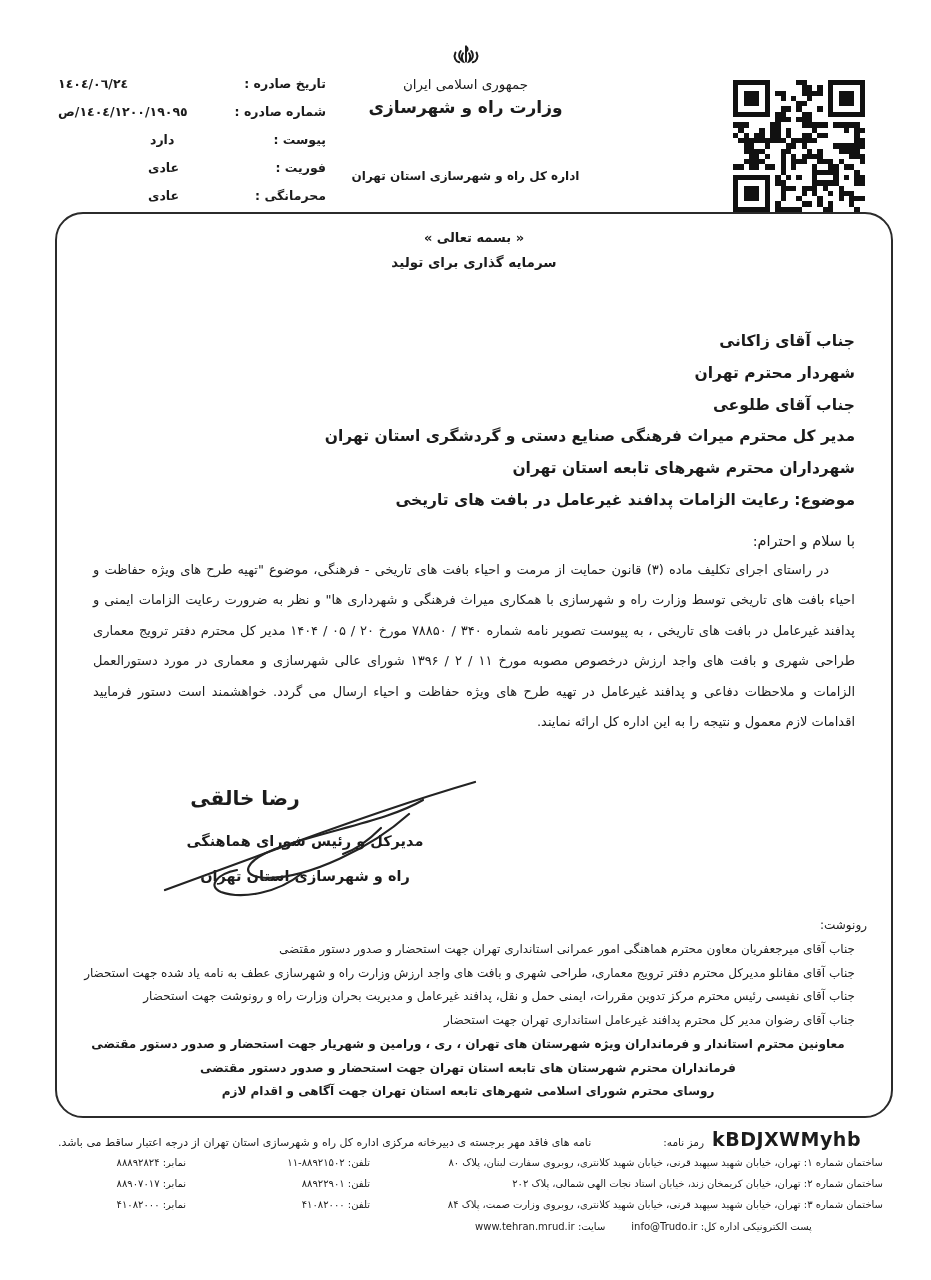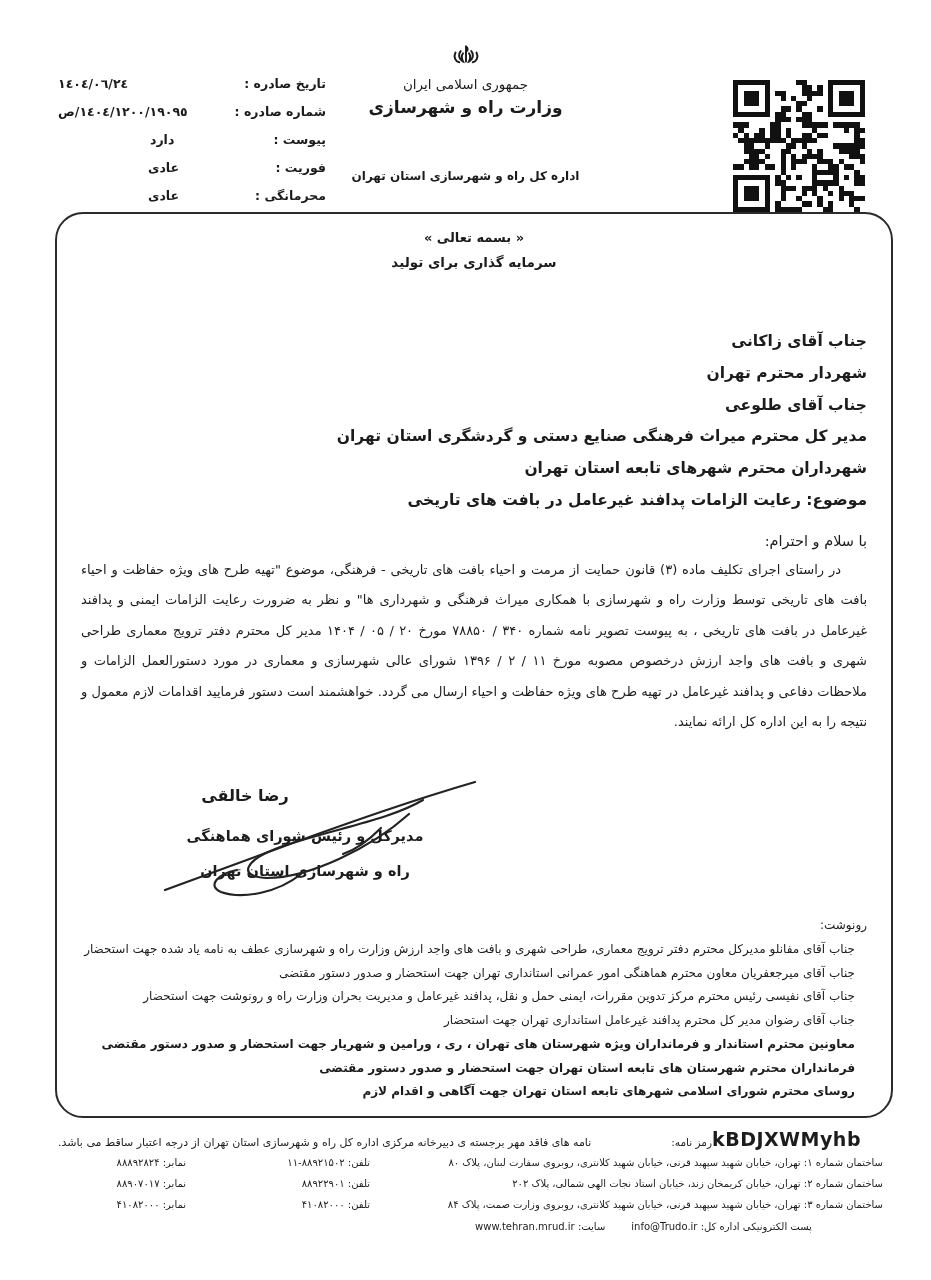--- a/index.html
+++ b/index.html
@@ -33,60 +33,60 @@
   .hdr-ministry { font-size: 17px; font-weight: bold; letter-spacing: .5px; }
   .hdr-department { font-size: 12px; font-weight: bold; margin-top: 52px; }
 
   
   .qr-box { position: absolute; top: 80px; right: 66px; width: 132px; height: 132px; }
 
   
   .letter-box {
     position: absolute; left: 55px; top: 212px; width: 838px; height: 906px;
     border: 2px solid #2b2b2b; border-radius: 28px;
-    padding: 14px 24px;
+    padding: 14px 36px;
   }
   .basmala { text-align: center; font-size: 13px; font-weight: bold; margin-top: 2px; }
   .slogan  { text-align: center; font-size: 13.5px; font-weight: bold; margin-top: 9px; }
 
   .recipients { margin-top: 56px; font-size: 15.5px; font-weight: bold; line-height: 2.05; text-align: right; }
   .subject    { font-size: 15.5px; font-weight: bold; line-height: 2.05; text-align: right; }
 
   .salutation { margin-top: 16px; font-size: 14.5px; }
   .body-text  {
     margin-top: 6px; font-size: 13px; line-height: 2.35;
     text-align: justify; text-justify: inter-word; text-indent: 26px;
   }
 
   
   .sig-block {
     position: absolute; left: 78px; top: 572px; width: 340px;
     text-align: center; font-weight: bold; font-size: 14.5px;
   }
-  .sig-name { font-size: 16px; margin-bottom: 14px; padding-right: 120px; }
+  .sig-name { font-size: 20px; margin-bottom: 14px; padding-right: 120px; }
   .sig-line { line-height: 2.4; }
   .sig-scribble { position: absolute; left: 16px; top: -24px; pointer-events: none; }
 
   
   .cc-block {
     position: absolute; right: 24px; left: 24px; bottom: 12px;
     font-size: 12px; line-height: 1.98; text-align: right;
   }
   .cc-label { font-weight: normal; }
   .cc-item { padding-right: 12px; }
-  .cc-item.bold { font-weight: bold; }
+  .cc-item.bold { font-weight: bold; text-align: center; }
 
   
   .stamp-row {
     position: absolute; top: 1128px; left: 58px; right: 70px;
     display: flex; flex-direction: row-reverse; justify-content: space-between;
     align-items: baseline; font-size: 11px;
   }
   .stamp-note { letter-spacing: .2px; }
-  .code-pair { direction: ltr; display: flex; gap: 0; align-items: baseline; }
+  .code-pair { direction: ltr; display: flex; gap: 8px; align-items: baseline; }
   .code-val { font-size: 19px; font-weight: bold; letter-spacing: .5px; }
   .code-lbl { direction: rtl; font-size: 10.5px; }
 
   .contact-grid {
     position: absolute; top: 1152px; right: 48px; left: 58px;
     display: flex; gap: 34px; font-size: 10px; line-height: 2.1;
   }
   .addr-col { flex: 1 1 auto; text-align: right; }
   .tel-col  { width: 150px; text-align: right; }
   .fax-col  { width: 128px; text-align: right; }
@@ -376,22 +376,22 @@
         <path d="M150 112 C 128 130, 92 138, 70 130 C 56 124, 66 112, 86 108"></path>
         <path d="M230 66 C 218 78, 204 88, 192 92"></path>
       </svg>
       <div class="sig-name">رضا خالقی</div>
       <div class="sig-line">مدیرکل و رئیس شورای هماهنگی</div>
       <div class="sig-line">راه و شهرسازی استان تهران</div>
     </div>
 
     <div class="cc-block">
       <div class="cc-label">رونوشت:</div>
+      <div class="cc-item">جناب آقای میرجعفریان معاون محترم هماهنگی امور عمرانی استانداری تهران جهت استحضار و صدور دستور مقتضی</div>
       <div class="cc-item">جناب آقای مفانلو مدیرکل محترم دفتر ترویج معماری، طراحی شهری و بافت های واجد ارزش وزارت راه و شهرسازی عطف به نامه یاد شده جهت استحضار</div>
-      <div class="cc-item">جناب آقای میرجعفریان معاون محترم هماهنگی امور عمرانی استانداری تهران جهت استحضار و صدور دستور مقتضی</div>
       <div class="cc-item">جناب آقای نفیسی رئیس محترم مرکز تدوین مقررات، ایمنی حمل و نقل، پدافند غیرعامل و مدیریت بحران وزارت راه و رونوشت جهت استحضار</div>
       <div class="cc-item">جناب آقای رضوان مدیر کل محترم پدافند غیرعامل استانداری تهران جهت استحضار</div>
       <div class="cc-item bold">معاونین محترم استاندار و فرمانداران ویژه شهرستان های تهران ، ری ، ورامین و شهریار جهت استحضار و صدور دستور مقتضی</div>
       <div class="cc-item bold">فرمانداران محترم شهرستان های تابعه استان تهران جهت استحضار و صدور دستور مقتضی</div>
       <div class="cc-item bold">روسای محترم شورای اسلامی شهرهای تابعه استان تهران جهت آگاهی و اقدام لازم</div>
     </div>
   </div>
 
   <div class="stamp-row">
     <div class="stamp-note">نامه های فاقد مهر برجسته ی دبیرخانه مرکزی اداره کل راه و شهرسازی استان تهران از درجه اعتبار ساقط می باشد.</div>

